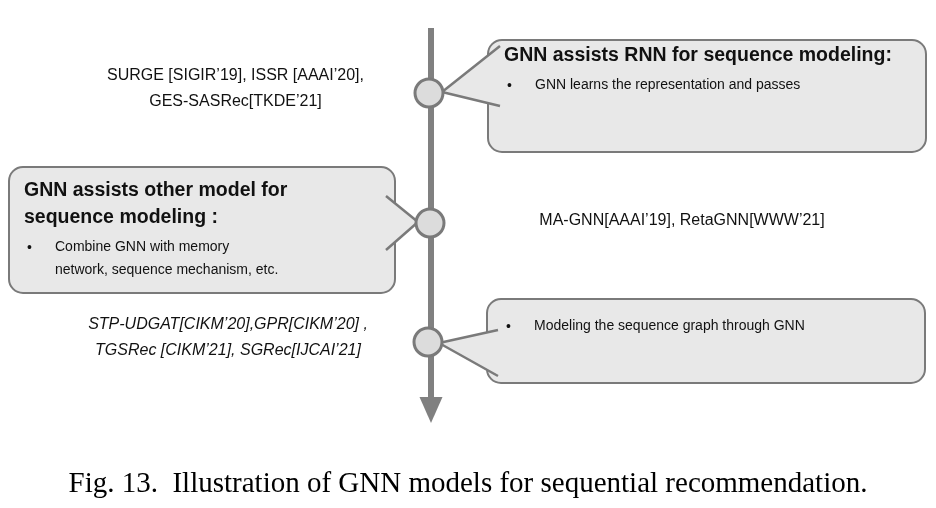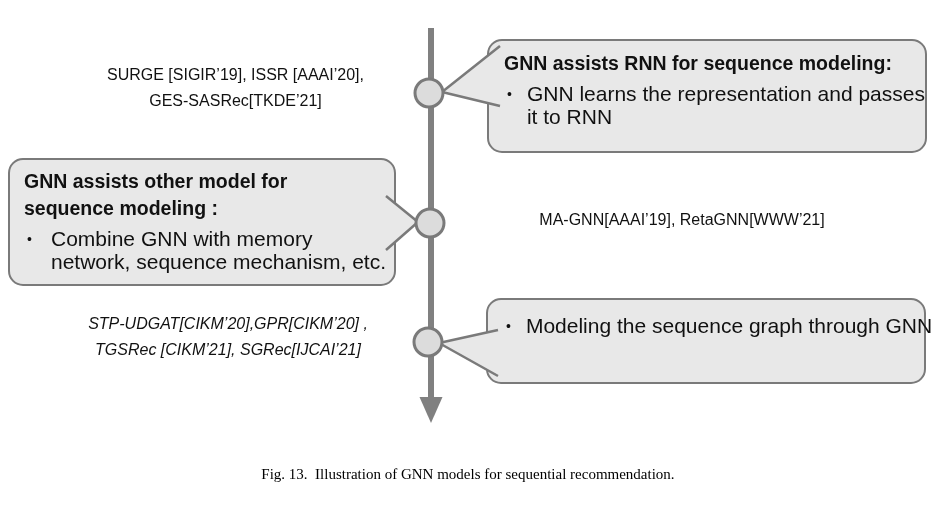--- a/index.html
+++ b/index.html
@@ -9,50 +9,49 @@
   }
   .svg-layer { position:absolute; left:0; top:0; z-index:3; pointer-events:none; }
   .callout {
     position:absolute; box-sizing:border-box; z-index:1;
     background:#e8e8e8; border:2.5px solid #7a7a7a; border-radius:15px;
   }
   .callout .title { font-weight:bold; font-size:19.5px; line-height:27px; }
   .callout .title div { white-space:nowrap; }
   .bullet-row { display:flex; margin-top:5px; }
   .bullet-marker { width:13px; margin:1px 15px 0 3px; font-size:14px; line-height:23px; }
-  .bullet-text { font-size:21px; line-height:23px; }
+  .bullet-text { font-size:14px; line-height:23px; }
   .bullet-text div { white-space:nowrap; }
   .label { position:absolute; z-index:1; font-size:16px; line-height:26px; text-align:center; }
   .label div { white-space:nowrap; }
   .caption {
     position:absolute; left:0; right:0; top:466px; z-index:1; text-align:center;
-    font-family:"Liberation Serif", serif; font-size:15px; color:#000000; white-space:pre-wrap;
+    font-family:"Liberation Serif", serif; font-size:29px; color:#000000; white-space:pre-wrap;
   }
   
-  #callout-0 { left:487px; top:39px;  width:440px; height:114px; padding:9px 8px 0 15px; }
-  #callout-1 { left:8px;   top:158px; width:388px; height:128px; padding:8px 8px 0 14px; }
+  #callout-0 { left:487px; top:39px;  width:440px; height:114px; padding:0 8px 0 15px; }
+  #callout-1 { left:8px;   top:166px; width:388px; height:128px; padding:8px 8px 0 14px; }
   #callout-2 { left:486px; top:298px; width:440px; height:86px;  padding:9px 8px 0 15px; }
   #label-0 { left:38px;  top:62px;  width:395px; }
   #label-1 { left:482px; top:207px; width:400px; }
   #label-2 { left:28px;  top:311px; width:400px;font-style:italic; }
 </style>
 </head>
 <body>
 
 <div class="stage">
 
   <div class="callout" id="callout-0">
     <div class="title">
       <div>GNN assists RNN for sequence modeling:</div>
     </div>
     <div class="bullet-row">
       <span class="bullet-marker">•</span>
       <div class="bullet-text">
         <div>GNN learns the representation and passes</div>
-        <div>it to RNN</div>
       </div>
     </div>
   </div>
 
   <div class="callout" id="callout-1">
     <div class="title">
       <div>GNN assists other model for</div>
       <div>sequence modeling :</div>
     </div>
     <div class="bullet-row">

